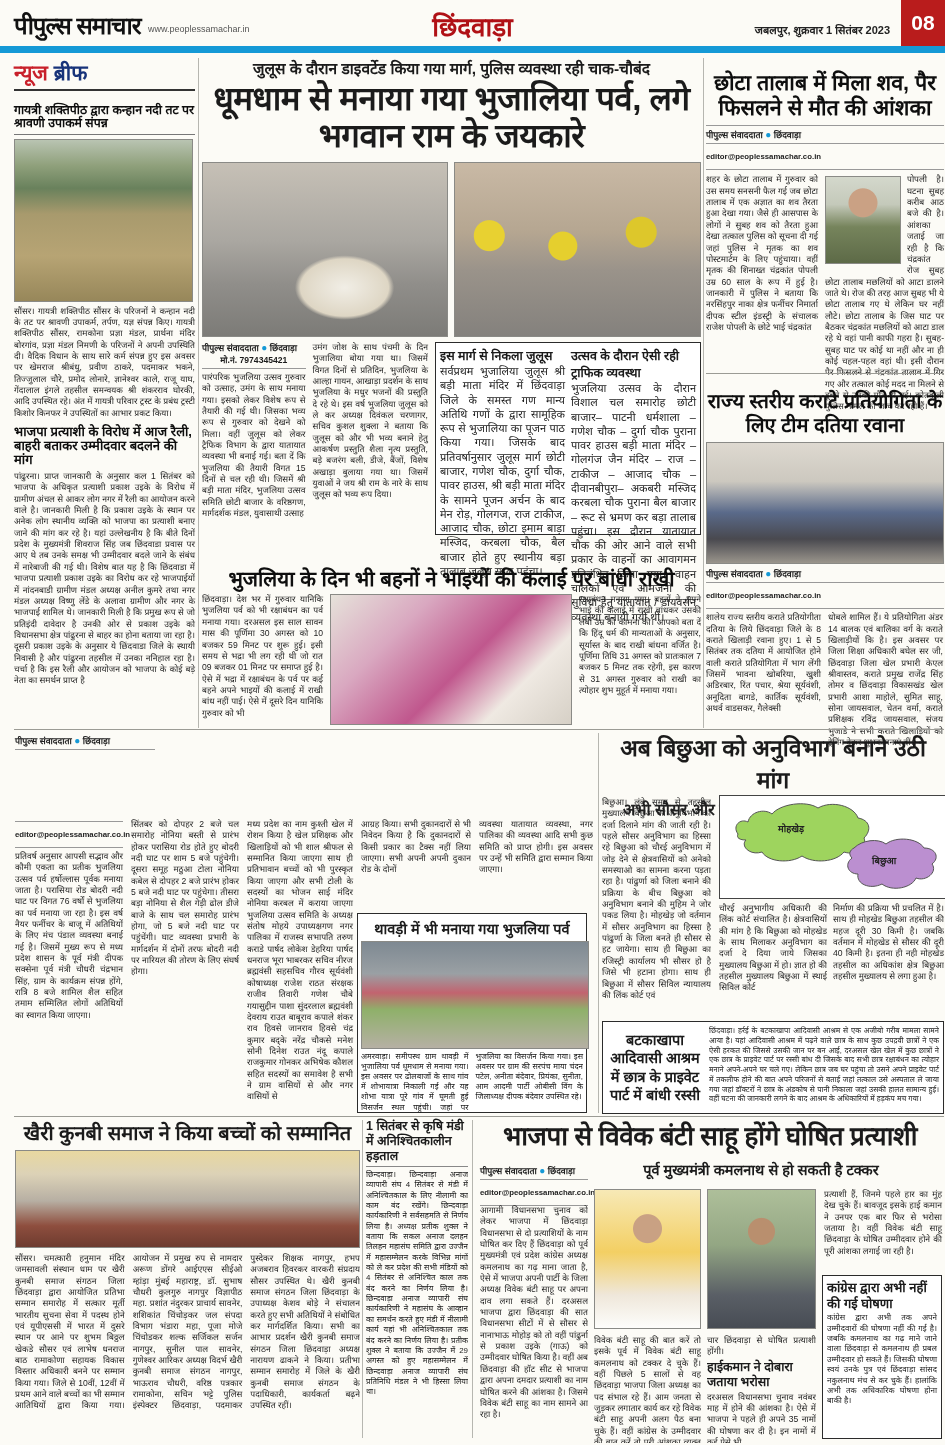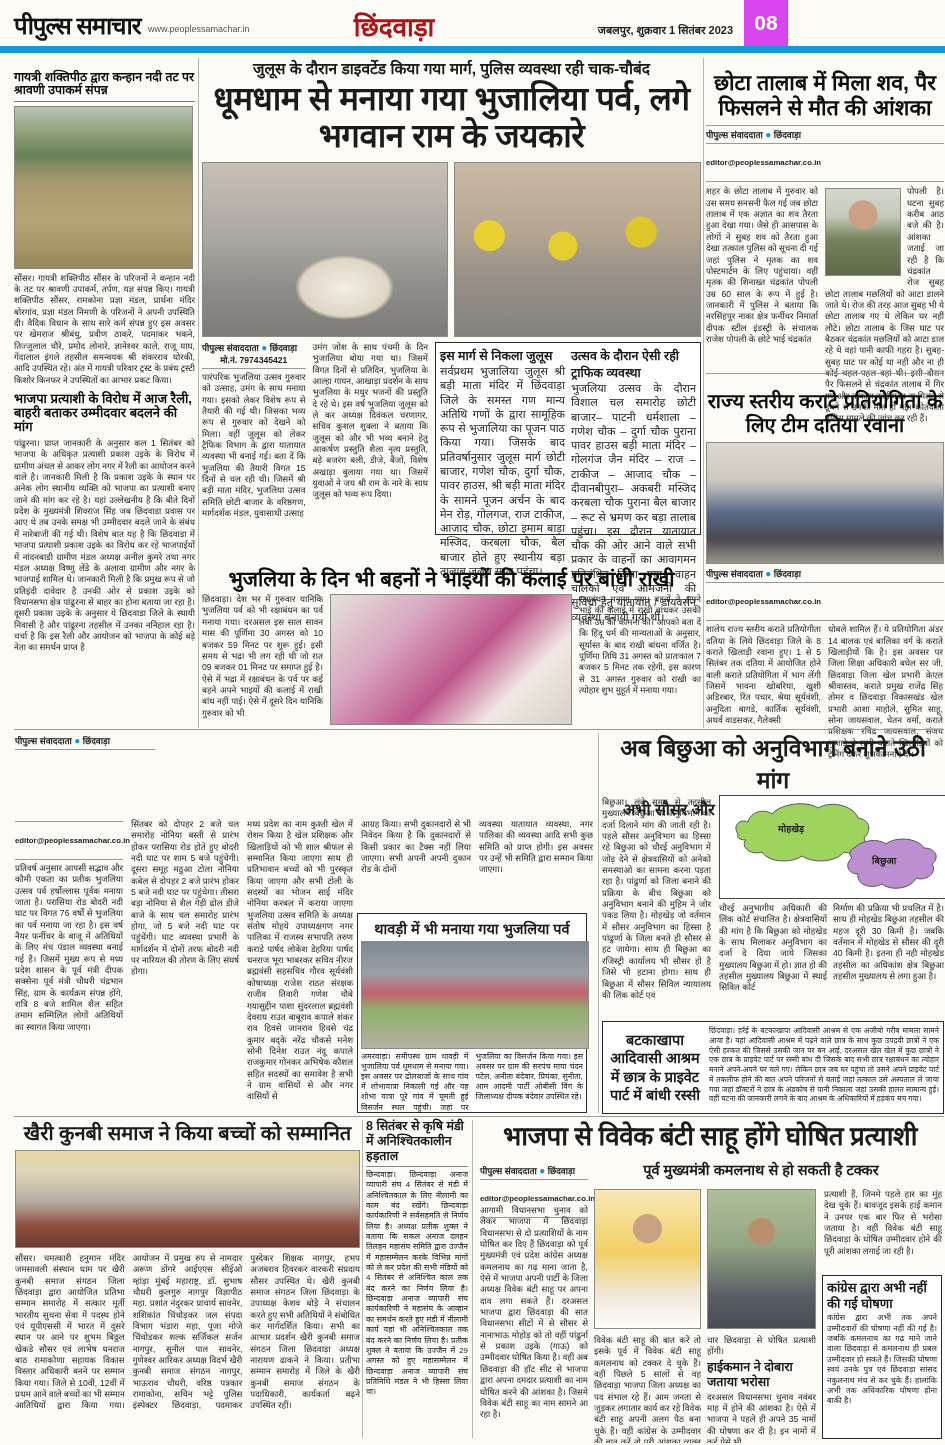--- a/index.html
+++ b/index.html
@@ -1,32 +1,32 @@
 <!DOCTYPE html>
 <html lang="hi"><head>
 <meta charset="utf-8">
 <style>
   html,body{margin:0;padding:0;background:#e8e8e4;}
   #page{position:relative;width:945px;height:1445px;background:#fcfbf6;margin:0 auto;
         font-family:"Liberation Sans",sans-serif;color:#1b1b1b;overflow:hidden;}
   
-  #masthead{position:absolute;left:0;top:0;width:788px;height:46px;}
+  #masthead{position:absolute;left:0;top:0;width:945px;height:46px;}
   .logo{position:absolute;left:14px;top:8px;font-size:24px;font-weight:bold;color:#111;letter-spacing:-1px;}
   .site{position:absolute;left:148px;top:24px;font-size:9px;color:#555;}
   .edition{position:absolute;left:0;right:0;top:8px;text-align:center;font-size:26px;font-weight:bold;color:#b01116;}
   .dateline{position:absolute;right:55px;top:22px;font-size:11px;font-weight:bold;color:#222;}
-  .pagebox{position:absolute;right:0;top:0;width:44px;height:46px;background:#d946ef;color:#fff;
+  .pagebox{position:absolute;right:0;top:0;width:44px;height:46px;background:#b91c1c;color:#fff;
            font-size:21px;font-weight:bold;display:flex;align-items:center;justify-content:center;}
   .bluebar{position:absolute;left:0;top:46px;width:945px;height:7px;background:#1599d6;}
   
   .art-head{font-weight:bold;color:#0e0e0e;line-height:1.08;margin-top:13px;}
   .body-txt{font-size:8.6px;line-height:1.32;text-align:justify;color:#1d1d1d;}
   .byline{font-size:8.8px;font-weight:bold;color:#222;}
   .byline .bdot{color:#1599d6;font-size:10px;}
-  .email{font-size:7.8px;font-weight:bold;color:#222;border-top:1px solid #999;border-bottom:1px solid #999;padding:14px 0;margin:2px 0 3px;}
+  .email{font-size:7.8px;font-weight:bold;color:#222;border-top:1px solid #999;border-bottom:1px solid #999;padding:8px 0;margin:2px 0 3px;}
   .photo{border:1px solid #8a8a86;box-sizing:border-box;}
   .nbox{border:1.6px solid #2b2b2b;box-sizing:border-box;background:#fff;}
   .hline{position:absolute;background:#9b9b95;height:1px;}
   .vline{position:absolute;background:#b6b6b0;width:1px;}
   
   .ph-river{background:linear-gradient(180deg,#b9c4b2 0%,#8fa07b 16%,#69815c 30%,#a89a6d 46%,#b7a474 72%,#97875a 100%);}
   .ph-horse{background:radial-gradient(ellipse 80px 52px at 58% 72%,#f1eee6 0%,#ded6c4 55%,rgba(0,0,0,0) 62%),linear-gradient(180deg,#c6c0b6 0%,#aaa7a1 45%,#908e8a 70%,#7c7b77 100%);}
   .ph-yellow{background:radial-gradient(circle 16px at 14% 42%,#e8d131 0 15px,rgba(0,0,0,0) 16px),radial-gradient(circle 15px at 44% 48%,#e5cf2e 0 14px,rgba(0,0,0,0) 15px),radial-gradient(circle 16px at 76% 40%,#ddc72b 0 15px,rgba(0,0,0,0) 16px),linear-gradient(180deg,#c9b9a5 0%,#b5a691 40%,#9a938a 62%,#84817d 100%);}
   .ph-portrait{background:radial-gradient(circle 15px at 50% 30%,#caa184 0 14px,rgba(0,0,0,0) 15px),linear-gradient(180deg,#d4d8cc 0%,#c4c9ba 32%,#76845c 58%,#5d6a47 100%);}
   .ph-karate{background:linear-gradient(180deg,#ded9d0 0%,#ccc8bf 32%,#5a6a8a 58%,#49494f 80%,#9a958c 100%);}
@@ -139,20 +139,24 @@
   <div id="masthead">
     <div class="logo"><span>पीपुल्स समाचार</span></div>
     <div class="site">www.peoplessamachar.in</div>
     <div class="edition">छिंदवाड़ा</div>
     <div class="dateline">जबलपुर, शुक्रवार 1 सितंबर 2023</div>
     <div class="pagebox">08</div>
   </div>
   <div class="bluebar"></div>
 
   <div id="brief">
+    <div class="btitle">
+      <span class="t1">न्यूज</span>
+      <span class="t2">ब्रीफ</span>
+    </div>
     <div class="art-head h1">गायत्री शक्तिपीठ द्वारा कन्हान नदी तट पर श्रावणी उपाकर्म संपन्न</div>
     <div class="photo p1 ph-river"></div>
     <div class="body-txt">सौंसर। गायत्री शक्तिपीठ सौंसर के परिजनों ने कन्हान नदी के तट पर श्रावणी उपाकर्म, तर्पण, यज्ञ संपन्न किए। गायत्री शक्तिपीठ सौंसर, रामकोना प्रज्ञा मंडल, प्रार्थना मंदिर बोरगांव, प्रज्ञा मंडल निमणी के परिजनों ने अपनी उपस्थिति दी। वैदिक विधान के साथ सारे कर्म संपन्न हुए इस अवसर पर खेमराज श्रीबंधु, प्रवीण ठाकरे, पदमाकर भकने, तिज्जुलाल चौरे, प्रमोद लोनारे, ज्ञानेश्वर काले, राजू याघ, गेंदालाल इंगले तहसील समन्वयक श्री शंकरराव घोरकी, आदि उपस्थित रहे। अंत में गायत्री परिवार ट्रस्ट के प्रबंध ट्रस्टी किशोर किनफर ने उपस्थितों का आभार प्रकट किया।</div>
     <div class="art-head h2">भाजपा प्रत्याशी के विरोध में आज रैली, बाहरी बताकर उम्मीदवार बदलने की मांग</div>
     <div class="body-txt">पांढुरना। प्राप्त जानकारी के अनुसार कल 1 सितंबर को भाजपा के अधिकृत प्रत्याशी प्रकाश उइके के विरोध में ग्रामीण अंचल से आकर लोग नगर में रैली का आयोजन करने वाले है। जानकारी मिली है कि प्रकाश उइके के स्थान पर अनेक लोग स्थानीय व्यक्ति को भाजपा का प्रत्याशी बनाए जाने की मांग कर रहे है। यहां उल्लेखनीय है कि बीते दिनों प्रदेश के मुख्यमंत्री शिवराज सिंह जब छिंदवाडा प्रवास पर आए थे तब उनके समक्ष भी उम्मीदवार बदले जाने के संबंध में नारेबाजी की गई थी। विशेष बात यह है कि छिंदवाडा में भाजपा प्रत्याशी प्रकाश उइके का विरोध कर रहे भाजपाईयों में नांदनबाडी ग्रामीण मंडल अध्यक्ष अनील कुमरे तथा नगर मंडल अध्यक्ष विष्णु लेंडे के अलावा ग्रामीण और नगर के भाजपाई शामिल थे। जानकारी मिली है कि प्रमुख रूप से जो प्रतिइंदी दावेदार है उनकी ओर से प्रकाश उइके को विधानसभा क्षेत्र पांढुरना से बाहर का होना बताया जा रहा है। दूसरी प्रकाश उइके के अनुसार ये छिंदवाडा जिले के स्थायी निवासी है और पांढुरना तहसील में उनका ननिहाल रहा है। चर्चा है कि इस रैली और आयोजन को भाजपा के कोई बड़े नेता का समर्थन प्राप्त है</div>
   </div>
 
   <div id="lead">
     <div class="kicker">जुलूस के दौरान डाइवर्टेड किया गया मार्ग, पुलिस व्यवस्था रही चाक-चौबंद</div>
     <div class="mainhead">धूमधाम से मनाया गया भुजालिया पर्व, लगे भगवान राम के जयकारे</div>
@@ -259,21 +263,21 @@
     <div class="bktxt">छिंदवाड़ा। हर्रई के बटकाखापा आदिवासी आश्रम से एक अजीबो गरीब मामला सामने आया है। यहां आदिवासी आश्रम में पढ़ने वाले छात्र के साथ कुछ उपद्रवी छात्रों ने एक ऐसी हरकत की जिससे उसकी जान पर बन आई, दरअसल खेल खेल में कुछ छात्रों ने एक छात्र के प्राइवेट पार्ट पर रस्सी बांध दी जिसके बाद सभी छात्र रक्षाबंधन का त्योहार मनाने अपने-अपने घर चले गए। लेकिन छात्र जब घर पहुंचा तो उसने अपने प्राइवेट पार्ट में तकलीफ होने की बात अपने परिजनों से बताई जहां तत्काल उसे अस्पताल ले जाया गया जहां डॉक्टरों ने छात्र के अंडकोष से पानी निकाला जहां उसकी हालत सामान्य हुई। वहीं घटना की जानकारी लगने के बाद आश्रम के अधिकारियों में हड़कंप मच गया।</div>
   </div>
 
   <div id="khairi">
     <div class="khhead">खैरी कुनबी समाज ने किया बच्चों को सम्मानित</div>
     <div class="photo khph ph-group"></div>
     <div class="khbody body-txt">सौंसर। चमत्कारी हनुमान मंदिर जमसावली संस्थान धाम पर खैरी कुनबी समाज संगठन जिला छिंदवाड़ा द्वारा आयोजित प्रतिभा सम्मान समारोह में सत्कार मूर्ती भारतीय सुचना सेवा में पदस्थ होने एवं यूपीएससी में भारत में दुसरे स्थान पर आने पर शुभम बिठ्ठल खेकडे सौसर एवं लाभेष धनराज बाठ रामाकोणा सहायक विकास विस्तार अधिकारी बनने पर सम्मान किया गया। जिले से 10वीं, 12वीं में प्रथम आने वाले बच्चों का भी सम्मान आतिथियों द्वारा किया गया। आयोजन में प्रमुख रुप से नामदार अरूण डोंगरे आईएएस सीईओ म्हांड़ा मुंबई महाराष्ट्र, डॉ. सुभाष चौधरी कुलगुरु नागपुर विज्ञापीठ महा. प्रशांत नंदुरकर प्राचार्य सावनेर, शशिकांत चिंचोड़कर जल संपदा विभाग भंडारा महा, पूजा मोजे चिंचोडकर शल्क सर्जिकल सर्जन नागपुर, सुनील पाल सावनेर, गुणेश्वर आरिकर अध्यक्ष विदर्भ खैरी कुनबी समाज संगठन नागपुर, भाऊराव चौधरी, वरिष्ठ पत्रकार रामाकोना, सचिन भट्टे पुलिस इंस्पेक्टर छिंदवाड़ा, पदमाकर पुस्देकर शिक्षक नागपुर, हभप अजबराव हिवरकर वारकरी संप्रदाय सौसर उपस्थित थे। खैरी कुनबी समाज संगठन जिला छिंदवाड़ा के उपाध्यक्ष केशव बोड़े ने संचालन करते हुए सभी अतिथियों ने संबोधित कर मार्गदर्शित किया। सभी का आभार प्रदर्शन खैरी कुनबी समाज संगठन जिला छिंदवाड़ा अध्यक्ष नारायण ढाकने ने किया। प्रतीभा सम्मान समारोह में जिले के खैरी कुनबी समाज संगठन के पदाधिकारी, कार्यकर्ता बढ़ने उपस्थित रहीं।</div>
   </div>
 
   <div id="mandi">
-    <div class="mhead">8 सितंबर से कृषि मंडी में अनिश्चितकालीन हड़ताल</div>
+    <div class="mhead">1 सितंबर से कृषि मंडी में अनिश्चितकालीन हड़ताल</div>
     <div class="mbody">छिन्दवाड़ा। छिन्दवाड़ा अनाज व्यापारी संघ 4 सितंबर से मंडी में अनिश्चितकाल के लिए नीलामी का काम बंद रखेंगे। छिन्दवाड़ा कार्यकारिणी ने सर्वसहमति से निर्णय लिया है। अध्यक्ष प्रतीक शुक्ल ने बताया कि सकल अनाज दलहन तिलहन महासंघ समिति द्वारा उज्जैन में महासम्मेलन करके विभिन्न मांगों को ले कर प्रदेश की सभी मंडियों को 4 सितंबर से अनिश्चित काल तक बंद करने का निर्णय लिया है। छिन्दवाड़ा अनाज व्यापारी संघ कार्यकारिणी ने महासंघ के आव्हान का समर्थन करते हुए मंडी में नीलामी कार्य यहां भी अनिश्चितकाल तक बंद करने का निर्णय लिया है। प्रतीक शुक्ल ने बताया कि उज्जैन में 29 अगस्त को हुए महासम्मेलन में छिन्दवाड़ा अनाज व्यापारी संघ प्रतिनिधि मंडल ने भी हिस्सा लिया था।</div>
   </div>
 
   <div id="bjp">
     <div class="jhead">भाजपा से विवेक बंटी साहू होंगे घोषित प्रत्याशी</div>
     <div class="jsub">पूर्व मुख्यमंत्री कमलनाथ से हो सकती है टक्कर</div>
     <div class="jbyl">
       <div class="byline"><span>पीपुल्स संवाददाता</span> <span class="bdot">●</span> <span>छिंदवाड़ा</span></div>
       <div class="email">editor@peoplessamachar.co.in</div>
     </div>

